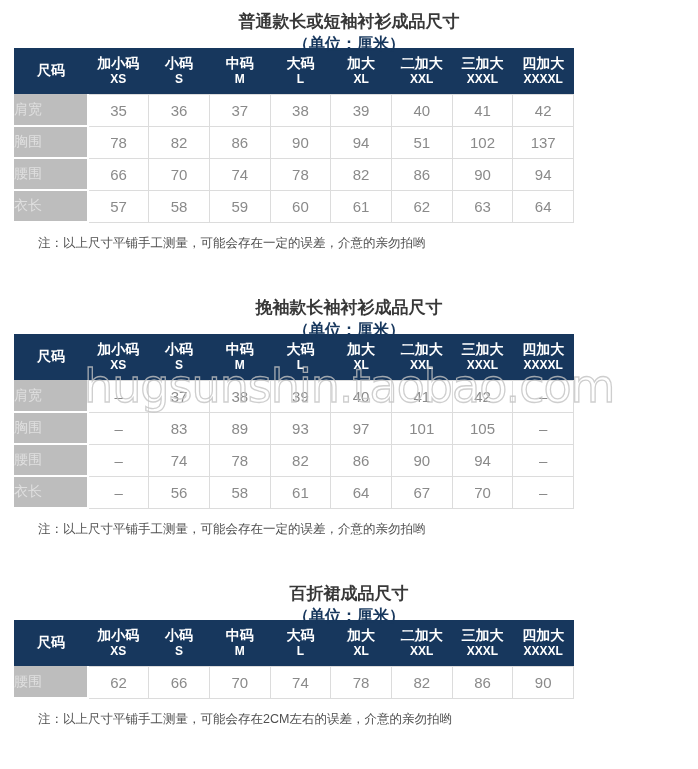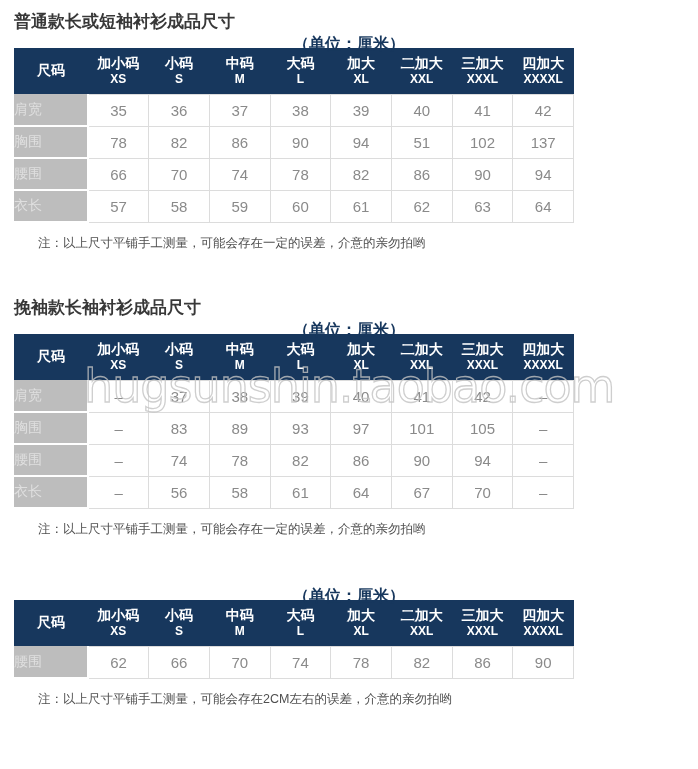--- a/index.html
+++ b/index.html
@@ -16,21 +16,21 @@
   }
   .page{position:relative;width:698px;height:769px;}
   .watermark{
     position:absolute;left:84px;top:360px;z-index:5;pointer-events:none;
     font-family:"DejaVu Sans",sans-serif;font-size:46px;line-height:52px;
     letter-spacing:-1px;white-space:nowrap;color:transparent;
     -webkit-text-stroke:1.3px var(--watermark-stroke);opacity:.8;
   }
   .section{margin:0 14px;padding-top:12px;width:670px;}
   .section + .section{margin-top:35px;}
-  .title{margin:0;text-align:left;font-size:17px;line-height:20px;font-weight:bold;color:var(--title-text);}
+  .title{margin:0;text-align:center;font-size:17px;line-height:20px;font-weight:bold;color:var(--title-text);}
   .unit{height:14px;padding-top:2px;text-align:center;font-size:16px;font-weight:bold;color:var(--unit-text);}
   table.size-table{border-collapse:collapse;table-layout:fixed;width:560px;}
   thead tr{background:var(--header-bg);height:46px;}
   thead th{padding:0;text-align:center;vertical-align:middle;font-weight:bold;color:var(--header-text);}
   th.label-head{width:74px;font-size:14px;}
   .size-cn{font-size:14px;line-height:17px;font-weight:bold;}
   .size-en{font-size:12px;line-height:14px;font-weight:bold;}
   tbody tr{height:32px;}
   tbody th.row-label{
     background:var(--label-bg);color:var(--label-text);font-size:14px;font-weight:normal;
@@ -224,20 +224,21 @@
               <td>67</td>
               <td>70</td>
               <td>–</td>
             </tr>
           </tbody>
     </table>
     <div class="note">注：以上尺寸平铺手工测量，可能会存在一定的误差，介意的亲勿拍哟</div>
   </section>
 
   <section class="section">
+    <h2 class="title">百折裙成品尺寸</h2>
     <div class="unit">（单位：厘米）</div>
     <table class="size-table">
       <thead>
         <tr>
               <th class="label-head">尺码</th>
               <th class="size-head">
                 <div class="size-cn">加小码</div>
                 <div class="size-en">XS</div>
               </th>
               <th class="size-head">

